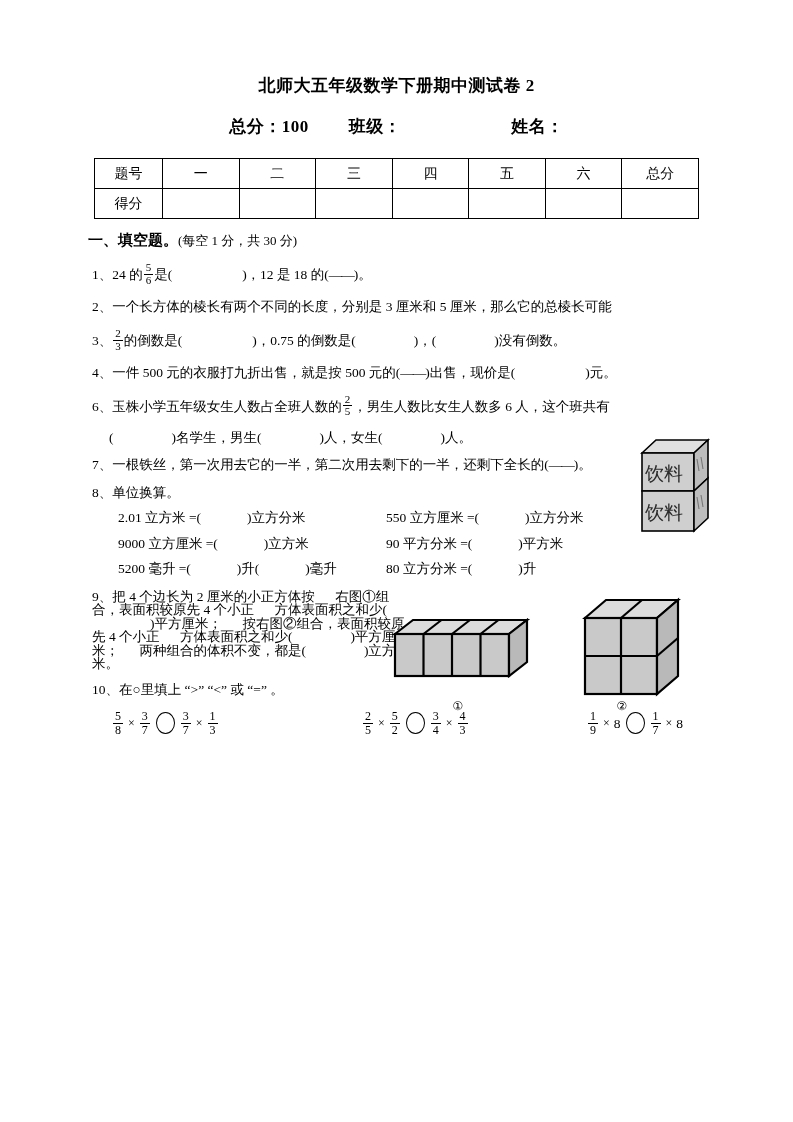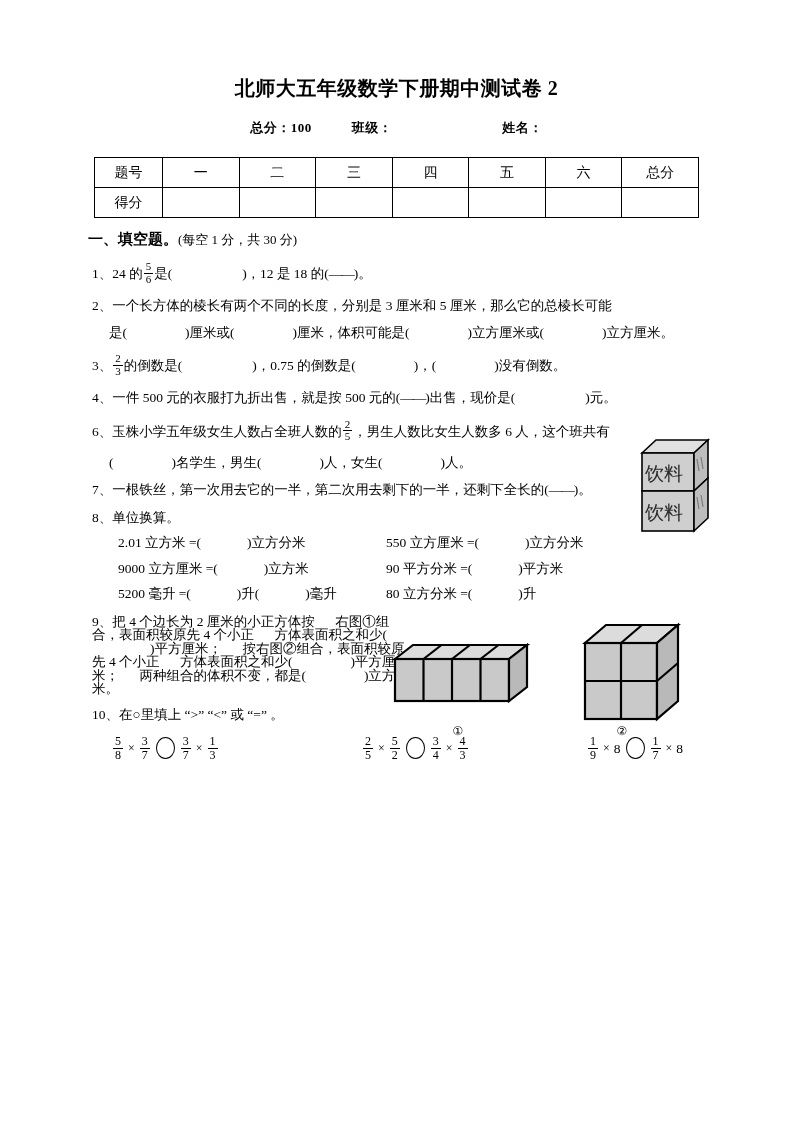--- a/index.html
+++ b/index.html
@@ -17,30 +17,30 @@
   }
   .page {
     position: relative;
     width: 793px;
     height: 1122px;
     padding: 0;
   }
   .doc-title {
     text-align: center;
     font-weight: bold;
-    font-size: 20px;
+    font-size: 17px;
     letter-spacing: 0.5px;
     margin: 0;
     padding-top: 76px;
     line-height: 1.2;
   }
   .meta-line {
     text-align: center;
     font-weight: bold;
-    font-size: 13px;
+    font-size: 17px;
     margin: 0;
     padding-top: 19px;
     letter-spacing: 0.5px;
   }
   .meta-line .seg-class { margin-left: 40px; }
   .meta-line .seg-name { margin-left: 110px; }
 
   
   .score-table-wrap {
     padding: 20px 0 0 0;
@@ -218,21 +218,20 @@
     <div class="sec-head">
       <span class="bold">一、</span><span class="bold">填空题。</span><span class="pts">(每空 1 分，共 30 分)</span>
     </div>
 
     <div class="q">
       <span class="ln"><span>1、</span><span>24 的</span><span class="frac"><span class="num">5</span><span class="den">6</span></span><span>是(</span><span class="blank-lg"></span><span>)，12 是 18 的(</span><span class="dash">——</span><span>)。</span></span>
     </div>
 
     <div class="q">
       <span class="ln"><span>2、</span><span>一个长方体的棱长有两个不同的长度，分别是 3 厘米和 5 厘米，那么它的总棱长可能</span></span>
-      <span class="ln indent"><span>是(</span><span class="blank-md"></span><span>)厘米或(</span><span class="blank-md"></span><span>)厘米，体积可能是(</span><span class="blank-md"></span><span>)立方厘米或(</span><span class="blank-md"></span><span>)立方厘米。</span></span>
     </div>
 
     <div class="q">
       <span class="ln"><span>3、</span><span class="frac"><span class="num">2</span><span class="den">3</span></span><span>的倒数是(</span><span class="blank-lg"></span><span>)，0.75 的倒数是(</span><span class="blank-md"></span><span>)，(</span><span class="blank-md"></span><span>)没有倒数。</span></span>
     </div>
 
     <div class="q">
       <span class="ln"><span>4、</span><span>一件 500 元的衣服打九折出售，就是按 500 元的(</span><span class="dash">——</span><span>)出售，现价是(</span><span class="blank-lg"></span><span>)元。</span></span>
     </div>
 

